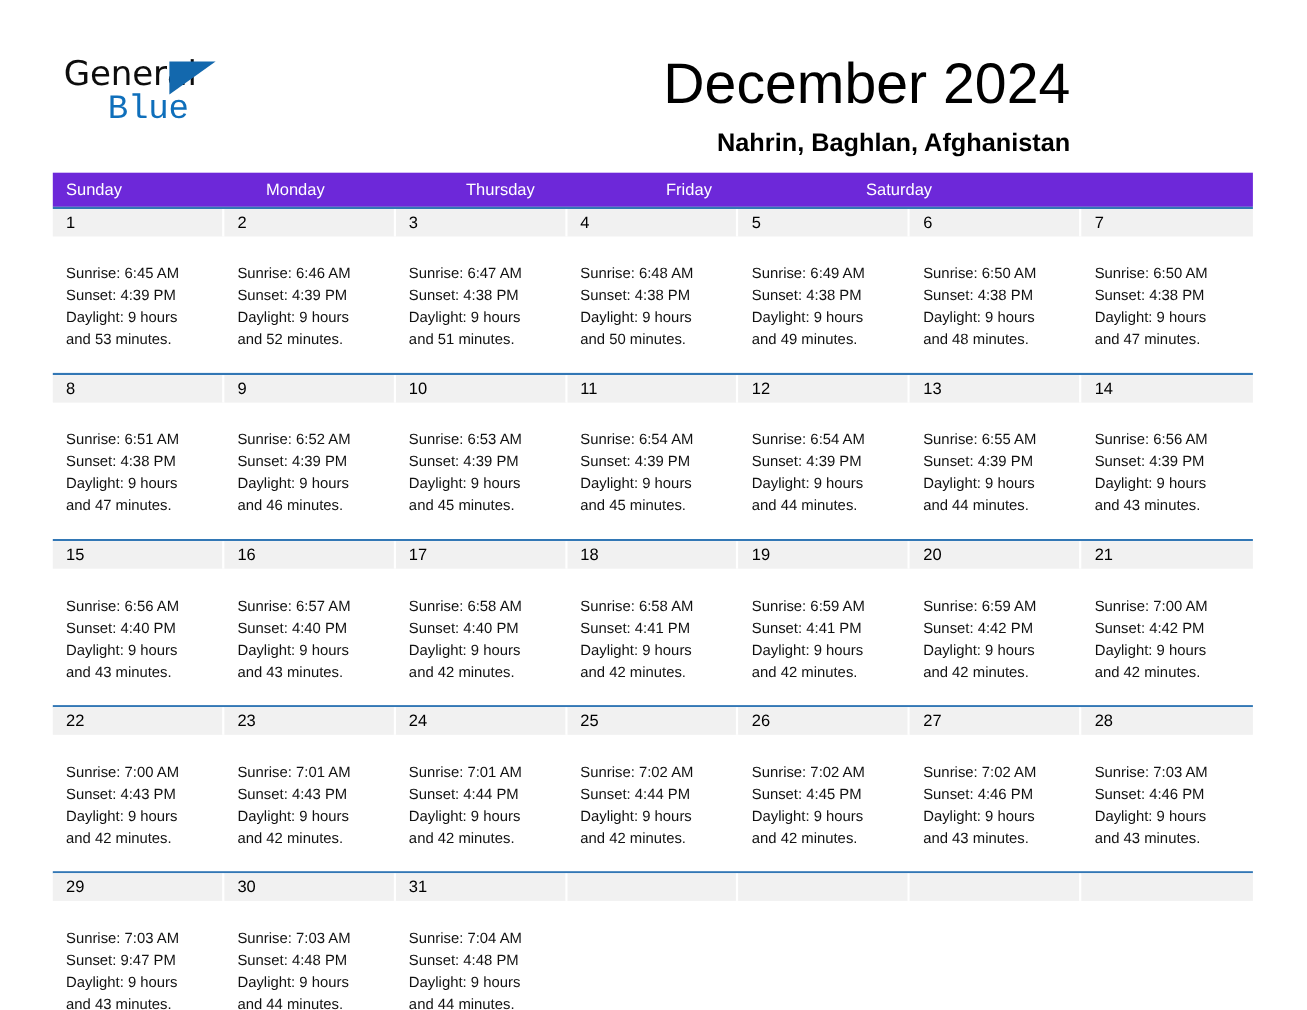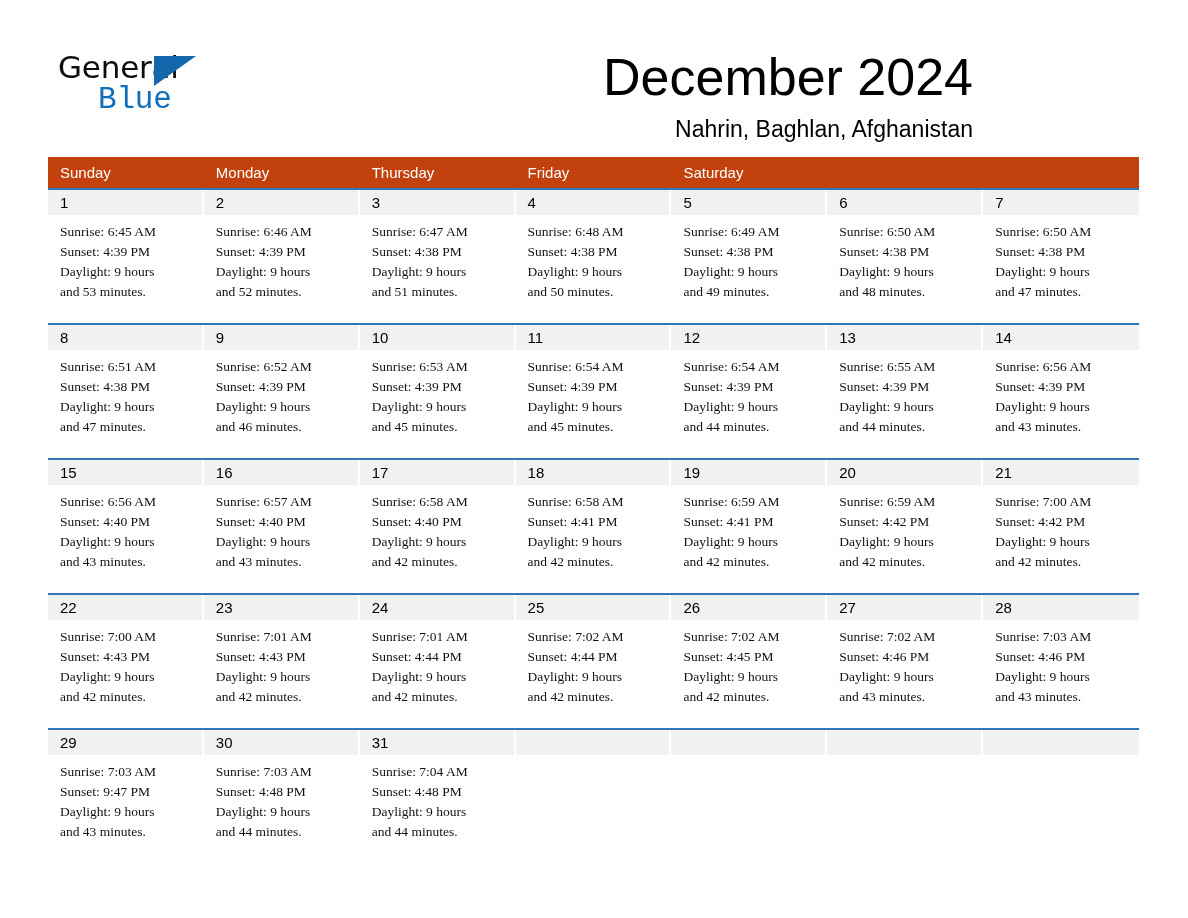--- a/index.html
+++ b/index.html
@@ -75,37 +75,37 @@
     font-size: 52px;
     line-height: 54px;
     font-weight: 400;
     color: #000000;
     white-space: nowrap;
     margin-left: 11px;
   }
   .location {
     font-size: 23px;
     line-height: 30px;
-    font-weight: 400;
+    font-weight: 700;
     color: #000000;
     margin-top: 10px;
     white-space: nowrap;
   }
 
   
   .calendar {
     position: absolute;
     left: 48px;
     top: 157px;
     width: 1091px;
   }
   .weekdays {
     display: grid;
-    grid-template-columns: repeat(7, 1fr);
-    background: #c2410c;
+    grid-template-columns: repeat(6, 1fr);
+    background: #6d28d9;
     height: 31px;
   }
   .weekday {
     color: #ffffff;
     font-size: 15px;
     line-height: 31px;
     padding-left: 12px;
     box-sizing: border-box;
     white-space: nowrap;
   }
@@ -139,22 +139,21 @@
   .cell:last-child .daynum-band {
     border-right: none;
   }
   .daynum {
     font-size: 15px;
     line-height: 25px;
     padding-left: 12px;
     color: #000000;
   }
   .cell-body {
-    padding: 7px 6px 0 12px;
-    font-family: Liberation Serif, serif;
+    padding: 24px 6px 0 12px;
   }
   .detail-line {
     font-size: 13.5px;
     line-height: 20px;
     color: #111111;
     white-space: nowrap;
   }
   .empty .daynum-band {
     background: #f1f1f1;
   }

